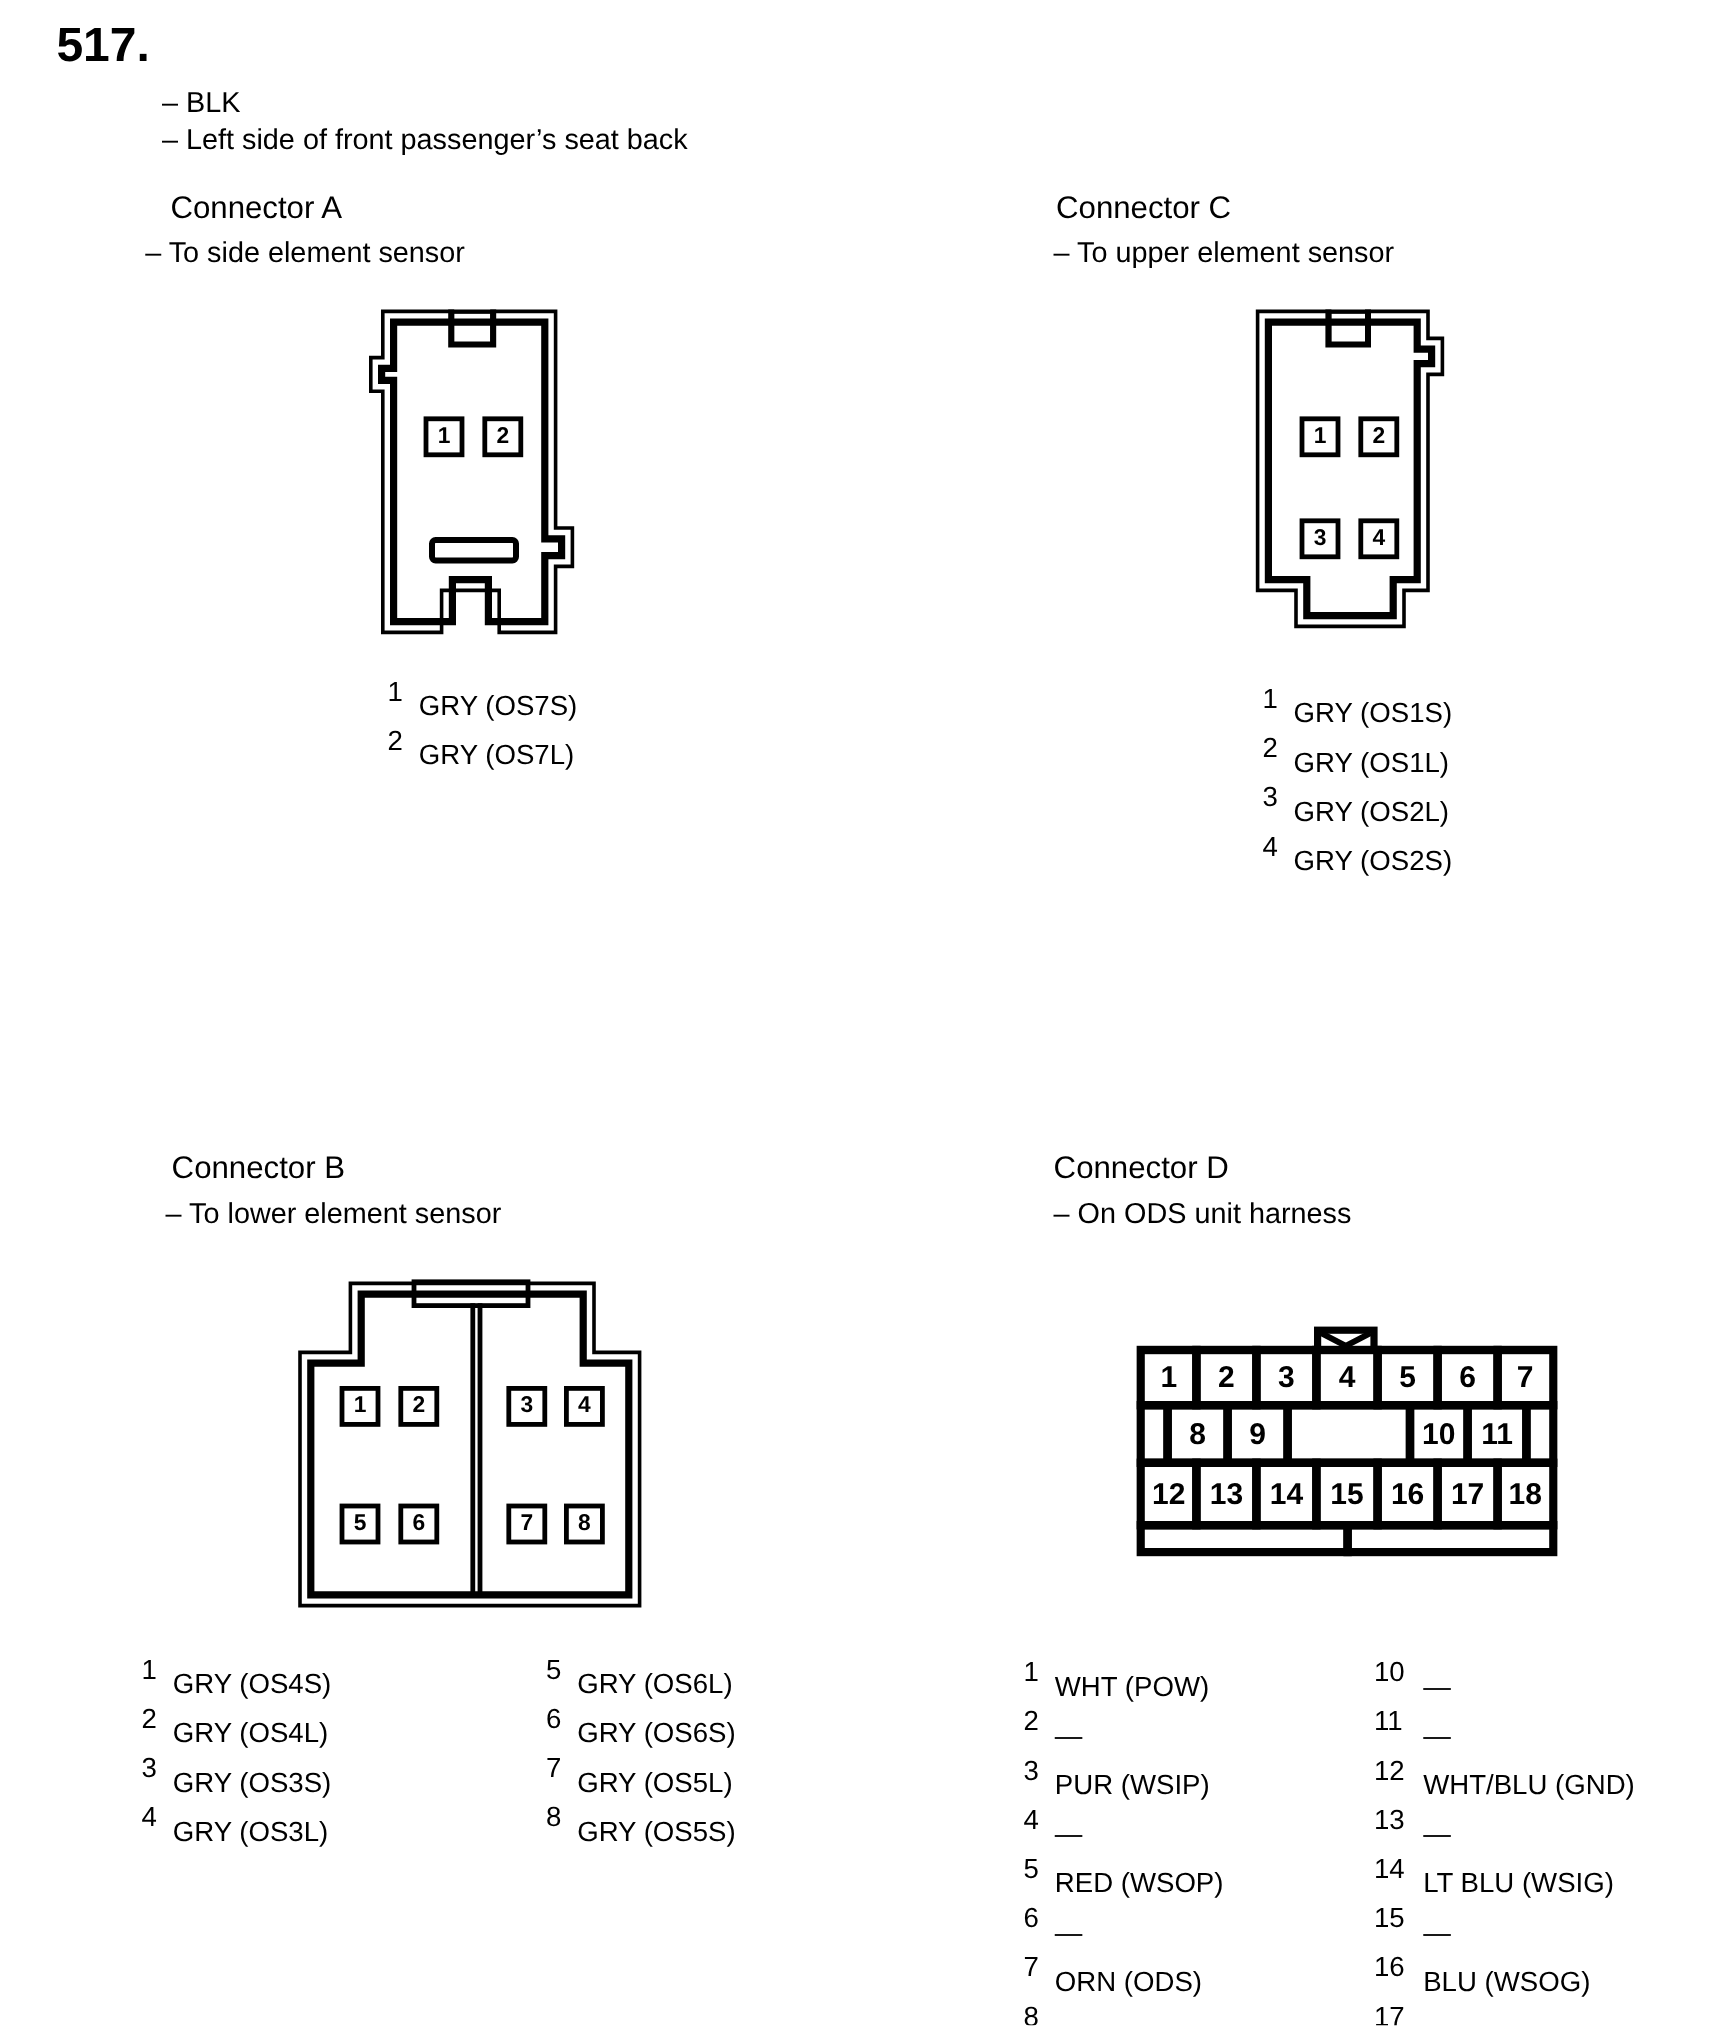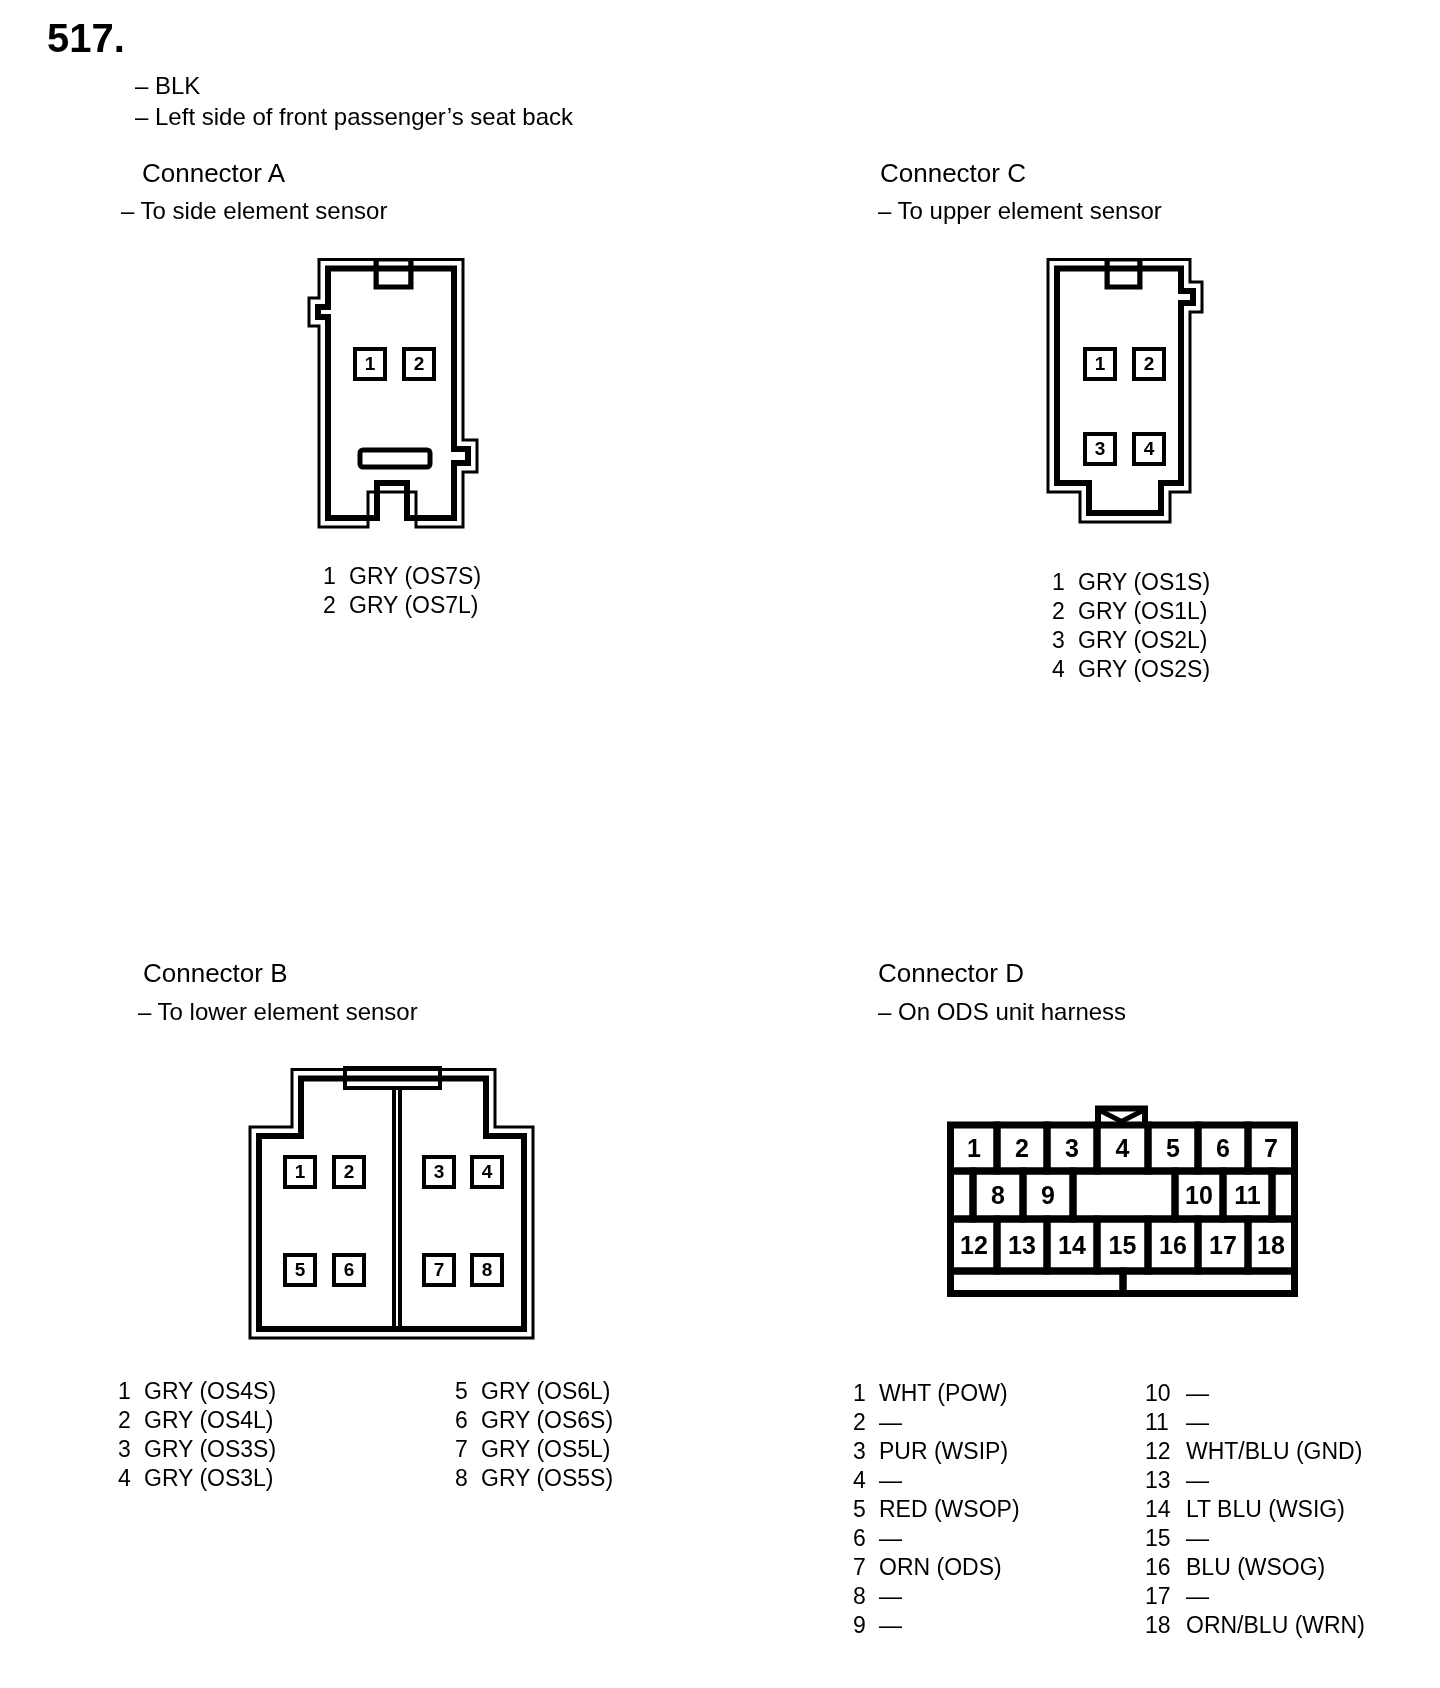--- a/index.html
+++ b/index.html
@@ -14,21 +14,21 @@
   svg{display:block;}
   svg path, svg rect, svg line, svg polyline{stroke:#000;fill:none;}
   .pinbox{position:absolute;width:34px;height:34px;box-sizing:border-box;border:4px solid #000;
           background:#fff;display:flex;align-items:center;justify-content:center;
           font-size:19px;font-weight:700;}
   .dcell{position:absolute;text-align:center;font-weight:700;font-size:25px;}
   .list{position:absolute;font-size:23px;line-height:29px;white-space:nowrap;}
   .lrow{display:flex;}
   .pn{width:17px;flex:none;}
   .pn2{width:32px;flex:none;}
-  .pw{margin-left:9px;}
+  .pw{margin-left:9px;margin-top:12px;}
 </style>
 </head>
 <body>
 
 <div id="canvas">
 
   <div class="abs pagenum" style="left:47px;top:16px;">517.</div>
   <div class="abs note" style="left:135px;top:70px;">– BLK</div>
   <div class="abs note" style="left:135px;top:101px;">– Left side of front passenger’s seat back</div>
 

